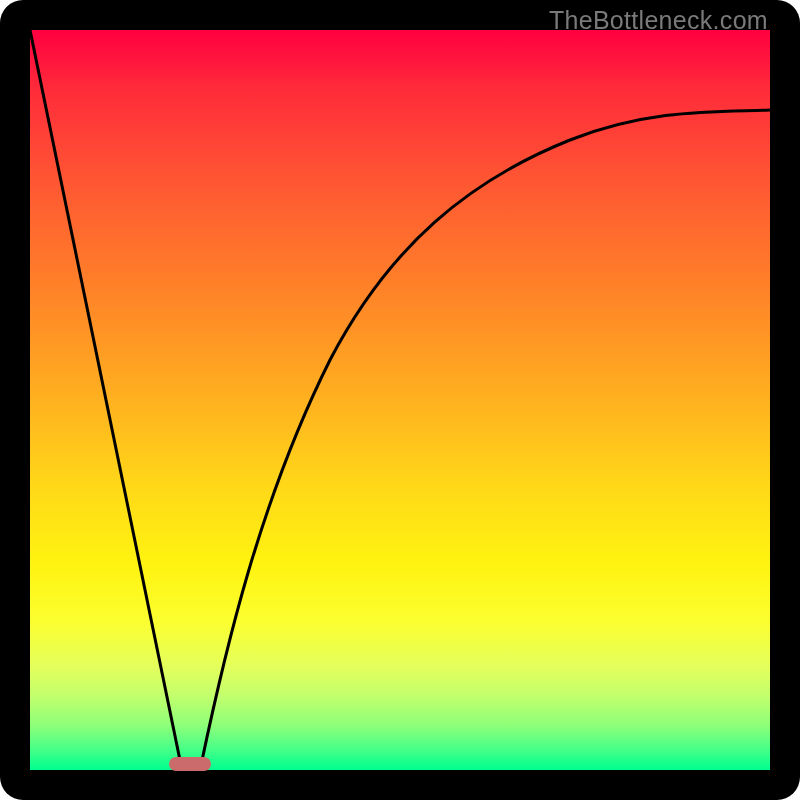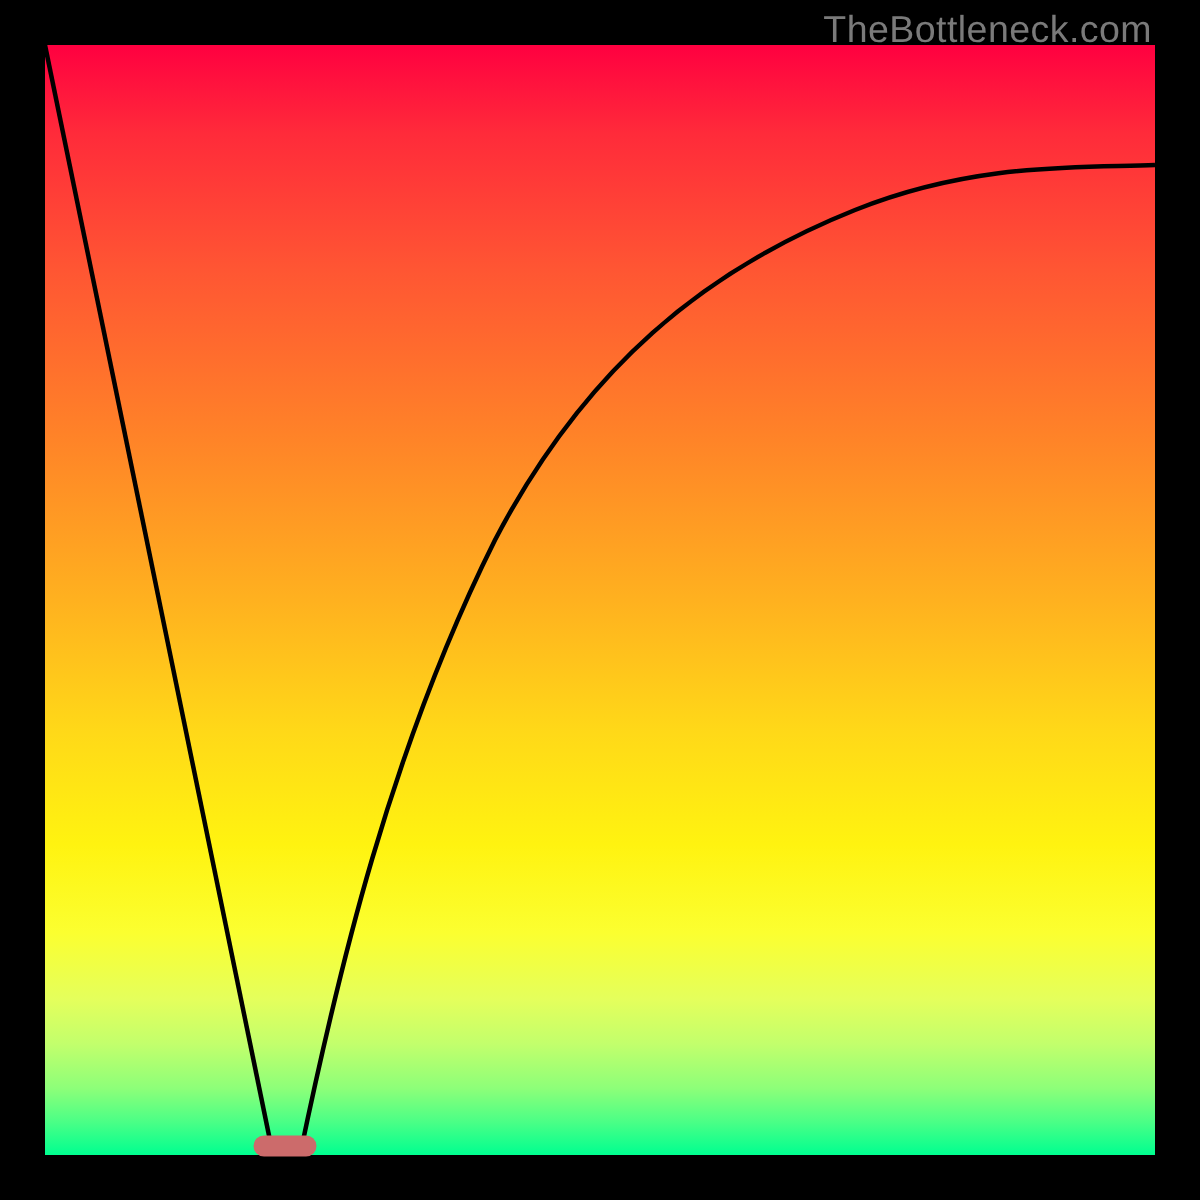--- a/index.html
+++ b/index.html
@@ -8,20 +8,21 @@
     width: 800px;
     height: 800px;
     overflow: hidden;
     font-family: Arial, Helvetica, sans-serif;
   }
   .container {
     position: relative;
     width: 800px;
     height: 800px;
     background: #000;
+    border-radius: 23px;
   }
   .plot-area {
     position: absolute;
     left: 30px;
     top: 30px;
     width: 740px;
     height: 740px;
     background: linear-gradient(
       to bottom,
       #ff0040 0%,

